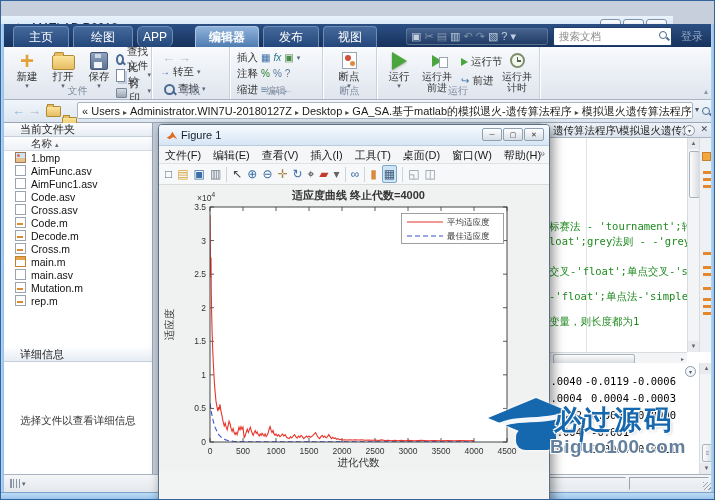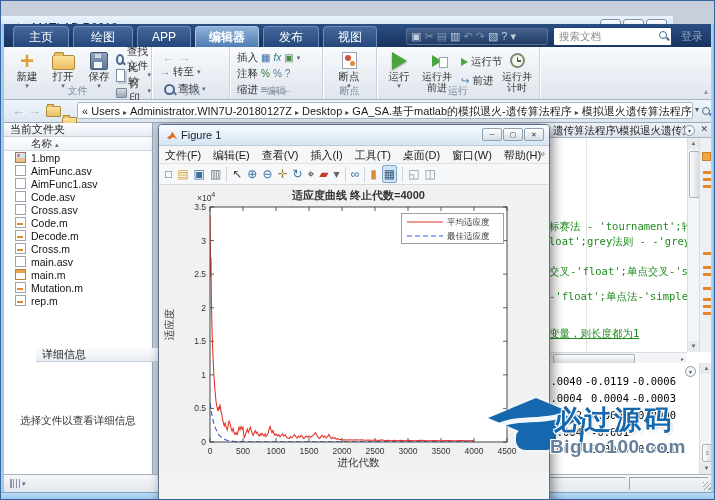--- a/index.html
+++ b/index.html
@@ -86,40 +86,40 @@
   .minifolder{width:13px;height:9px;background:linear-gradient(#fbe49a,#e7bd62);border:1px solid #b08a35;
     border-radius:1px;position:relative;}
   .minifolder::before{content:"";position:absolute;top:-3px;left:0;width:5px;height:2px;background:#e7bd62;
     border:1px solid #b08a35;border-bottom:none;}
   .crumbbar{position:absolute;left:73px;top:2px;width:616px;height:17px;background:#fff;
     border:1px solid #a8b4c4;border-radius:2px;font-size:11px;color:#1a1a1a;
     padding:1px 4px;box-sizing:border-box;white-space:nowrap;overflow:hidden;}
   .crumbsep{color:#444;font-size:8px;padding:0 3px;}
   
   .panel-hdr{background:linear-gradient(#fbfcfe,#e7edf4);border-bottom:1px solid #c6cfda;
-    font-size:11px;color:#222;padding-left:6px;line-height:13px;box-sizing:border-box;}
+    font-size:11px;color:#222;padding-left:16px;line-height:13px;box-sizing:border-box;}
   .leftpanel{position:absolute;left:3px;top:122px;width:149px;height:351px;background:#fff;
     border-right:1px solid #9aa6b6;box-sizing:border-box;}
   .colhdr{position:absolute;left:0;top:14px;width:100%;height:14px;
     background:linear-gradient(#fdfdfe,#eef2f7);border-bottom:1px solid #d5dce4;
     font-size:10.5px;color:#333;box-sizing:border-box;padding-left:27px;line-height:13px;}
   .filelist{position:absolute;left:0;top:28px;width:100%;height:197px;overflow:hidden;}
   .frow{height:13px;display:flex;align-items:center;padding-left:11px;font-size:10.5px;color:#111;}
   .ficon{width:11px;height:11px;margin-right:5px;position:relative;box-sizing:border-box;flex:none;}
   .ficon.asv{background:#fff;border:1px solid #9aa4b0;}
   .ficon.m{background:#fff;border:1px solid #9aa4b0;}
   .ficon.m::after{content:"";position:absolute;left:1px;top:5px;width:6px;height:2px;background:#e08a2e;}
   .ficon.mscript{background:#fff;border:1px solid #c08030;}
   .ficon.mscript::before{content:"";position:absolute;left:0;top:0;width:9px;height:3px;background:#e8a24a;}
   .ficon.xls{background:#fff;border:1px solid #3f8f4f;}
   .ficon.xls::after{content:"";position:absolute;left:1px;top:2px;width:7px;height:5px;
     background:repeating-linear-gradient(#7fba8a 0 1px,#fff 1px 2.5px);}
   .ficon.bmp{border:1px solid #a07858;background:linear-gradient(180deg,#cfe4f5 55%,#e8c08a 55%);}
   .ficon.bmp::after{content:"";position:absolute;left:1px;top:1px;width:3px;height:3px;border-radius:50%;background:#e6685a;}
-  .detailshdr{position:absolute;left:0;top:225px;width:100%;height:14px;margin-left:32px;}
+  .detailshdr{position:absolute;left:0;top:225px;width:100%;height:14px;}
   .detailsbody{position:absolute;left:0;top:239px;width:100%;bottom:0;background:#fff;}
   .detailsbody span{position:absolute;left:0;right:0;top:52px;text-align:center;font-size:10.5px;color:#333;}
   
   .rightpanel{position:absolute;left:540px;top:122px;width:172px;height:351px;background:#fff;}
   .edittabbar{position:absolute;left:0;top:0;width:100%;height:15px;
     background:linear-gradient(#eef2f7,#dbe3ed);border-bottom:1px solid #aab4c2;box-sizing:border-box;}
   .edittitle{position:absolute;left:12px;top:1px;font-size:10.5px;color:#222;width:132px;
     white-space:nowrap;overflow:hidden;}
   .circbtn{width:11px;height:11px;border:1px solid #8a97a6;border-radius:50%;background:#f4f7fa;
     font-size:6px;color:#556;text-align:center;line-height:10px;box-sizing:border-box;}
@@ -195,21 +195,21 @@
       <div class="wbtn">─</div>
       <div class="wbtn">▢</div>
       <div class="wbtn">✕</div>
     </div>
   </div>
 
   <div class="tabstrip">
     <div id="ribbon-tabs">
         <div class="rtab" style="left: 9px; width: 56px; text-align: center;">主页</div>
         <div class="rtab" style="left: 69px; width: 60px;">绘图</div>
-        <div class="rtab" style="left: 133px; width: 54px;">APP</div>
+        <div class="rtab" style="left: 133px; width: 36px; border-radius: 6px;">APP</div>
         <div class="rtab active" style="left: 191px; width: 64px;">编辑器</div>
         <div class="rtab" style="left: 259px; width: 56px;">发布</div>
         <div class="rtab" style="left: 319px; width: 54px;">视图</div>
       </div>
     <div class="qa" id="quick-access">
         <span class="qaicon">▣</span>
         <span class="qaicon dim">✂</span>
         <span class="qaicon dim">▤</span>
         <span class="qaicon">▥</span>
         <span class="qaicon dim">↶</span>
@@ -394,26 +394,26 @@
         </div>
         <div class="frow">
           <span class="ficon m"></span>
           <span>Decode.m</span>
         </div>
         <div class="frow">
           <span class="ficon m"></span>
           <span>Cross.m</span>
         </div>
         <div class="frow">
+          <span class="ficon mscript"></span>
+          <span>main.m</span>
+        </div>
+        <div class="frow">
           <span class="ficon asv"></span>
           <span>main.asv</span>
-        </div>
-        <div class="frow">
-          <span class="ficon mscript"></span>
-          <span>main.m</span>
         </div>
         <div class="frow">
           <span class="ficon m"></span>
           <span>Mutation.m</span>
         </div>
         <div class="frow">
           <span class="ficon m"></span>
           <span>rep.m</span>
         </div>
       </div>
@@ -431,21 +431,21 @@
       <div class="circbtn abs" style="right:18px;top:2px">▾</div>
       <span class="tabclose abs" style="right:5px;top:1px">✕</span>
     </div>
     <div class="editbody">
       <div class="guideline"></div>
       <div id="code-lines">
           <div class="codeline" style="top: 82px;">标赛法 - 'tournament';轮盘赌法</div>
           <div class="codeline" style="top: 97px;">loat';grey法则 - -'grey';二进制</div>
           <div class="codeline" style="top: 127px;">交叉-'float';单点交叉-'simple'</div>
           <div class="codeline" style="top: 152px;">-'float';单点法-'simple';</div>
-          <div class="codeline" style="top: 189px; text-decoration: underline;">变量，则长度都为1</div>
+          <div class="codeline" style="top: 177px;">变量，则长度都为1</div>
         </div>
     </div>
     <div class="vscroll">
       <div class="scrollarrow" style="top:0">▲</div>
       <div class="vthumb" style="top:13px;height:45px"></div>
       <div class="scrollarrow" style="bottom:0">▼</div>
     </div>
     <div class="indicator" id="lint-indicator">
         <div class="ind-square" style="top: 14px;"></div>
         <div class="ind-dash" style="top: 33px;"></div>

